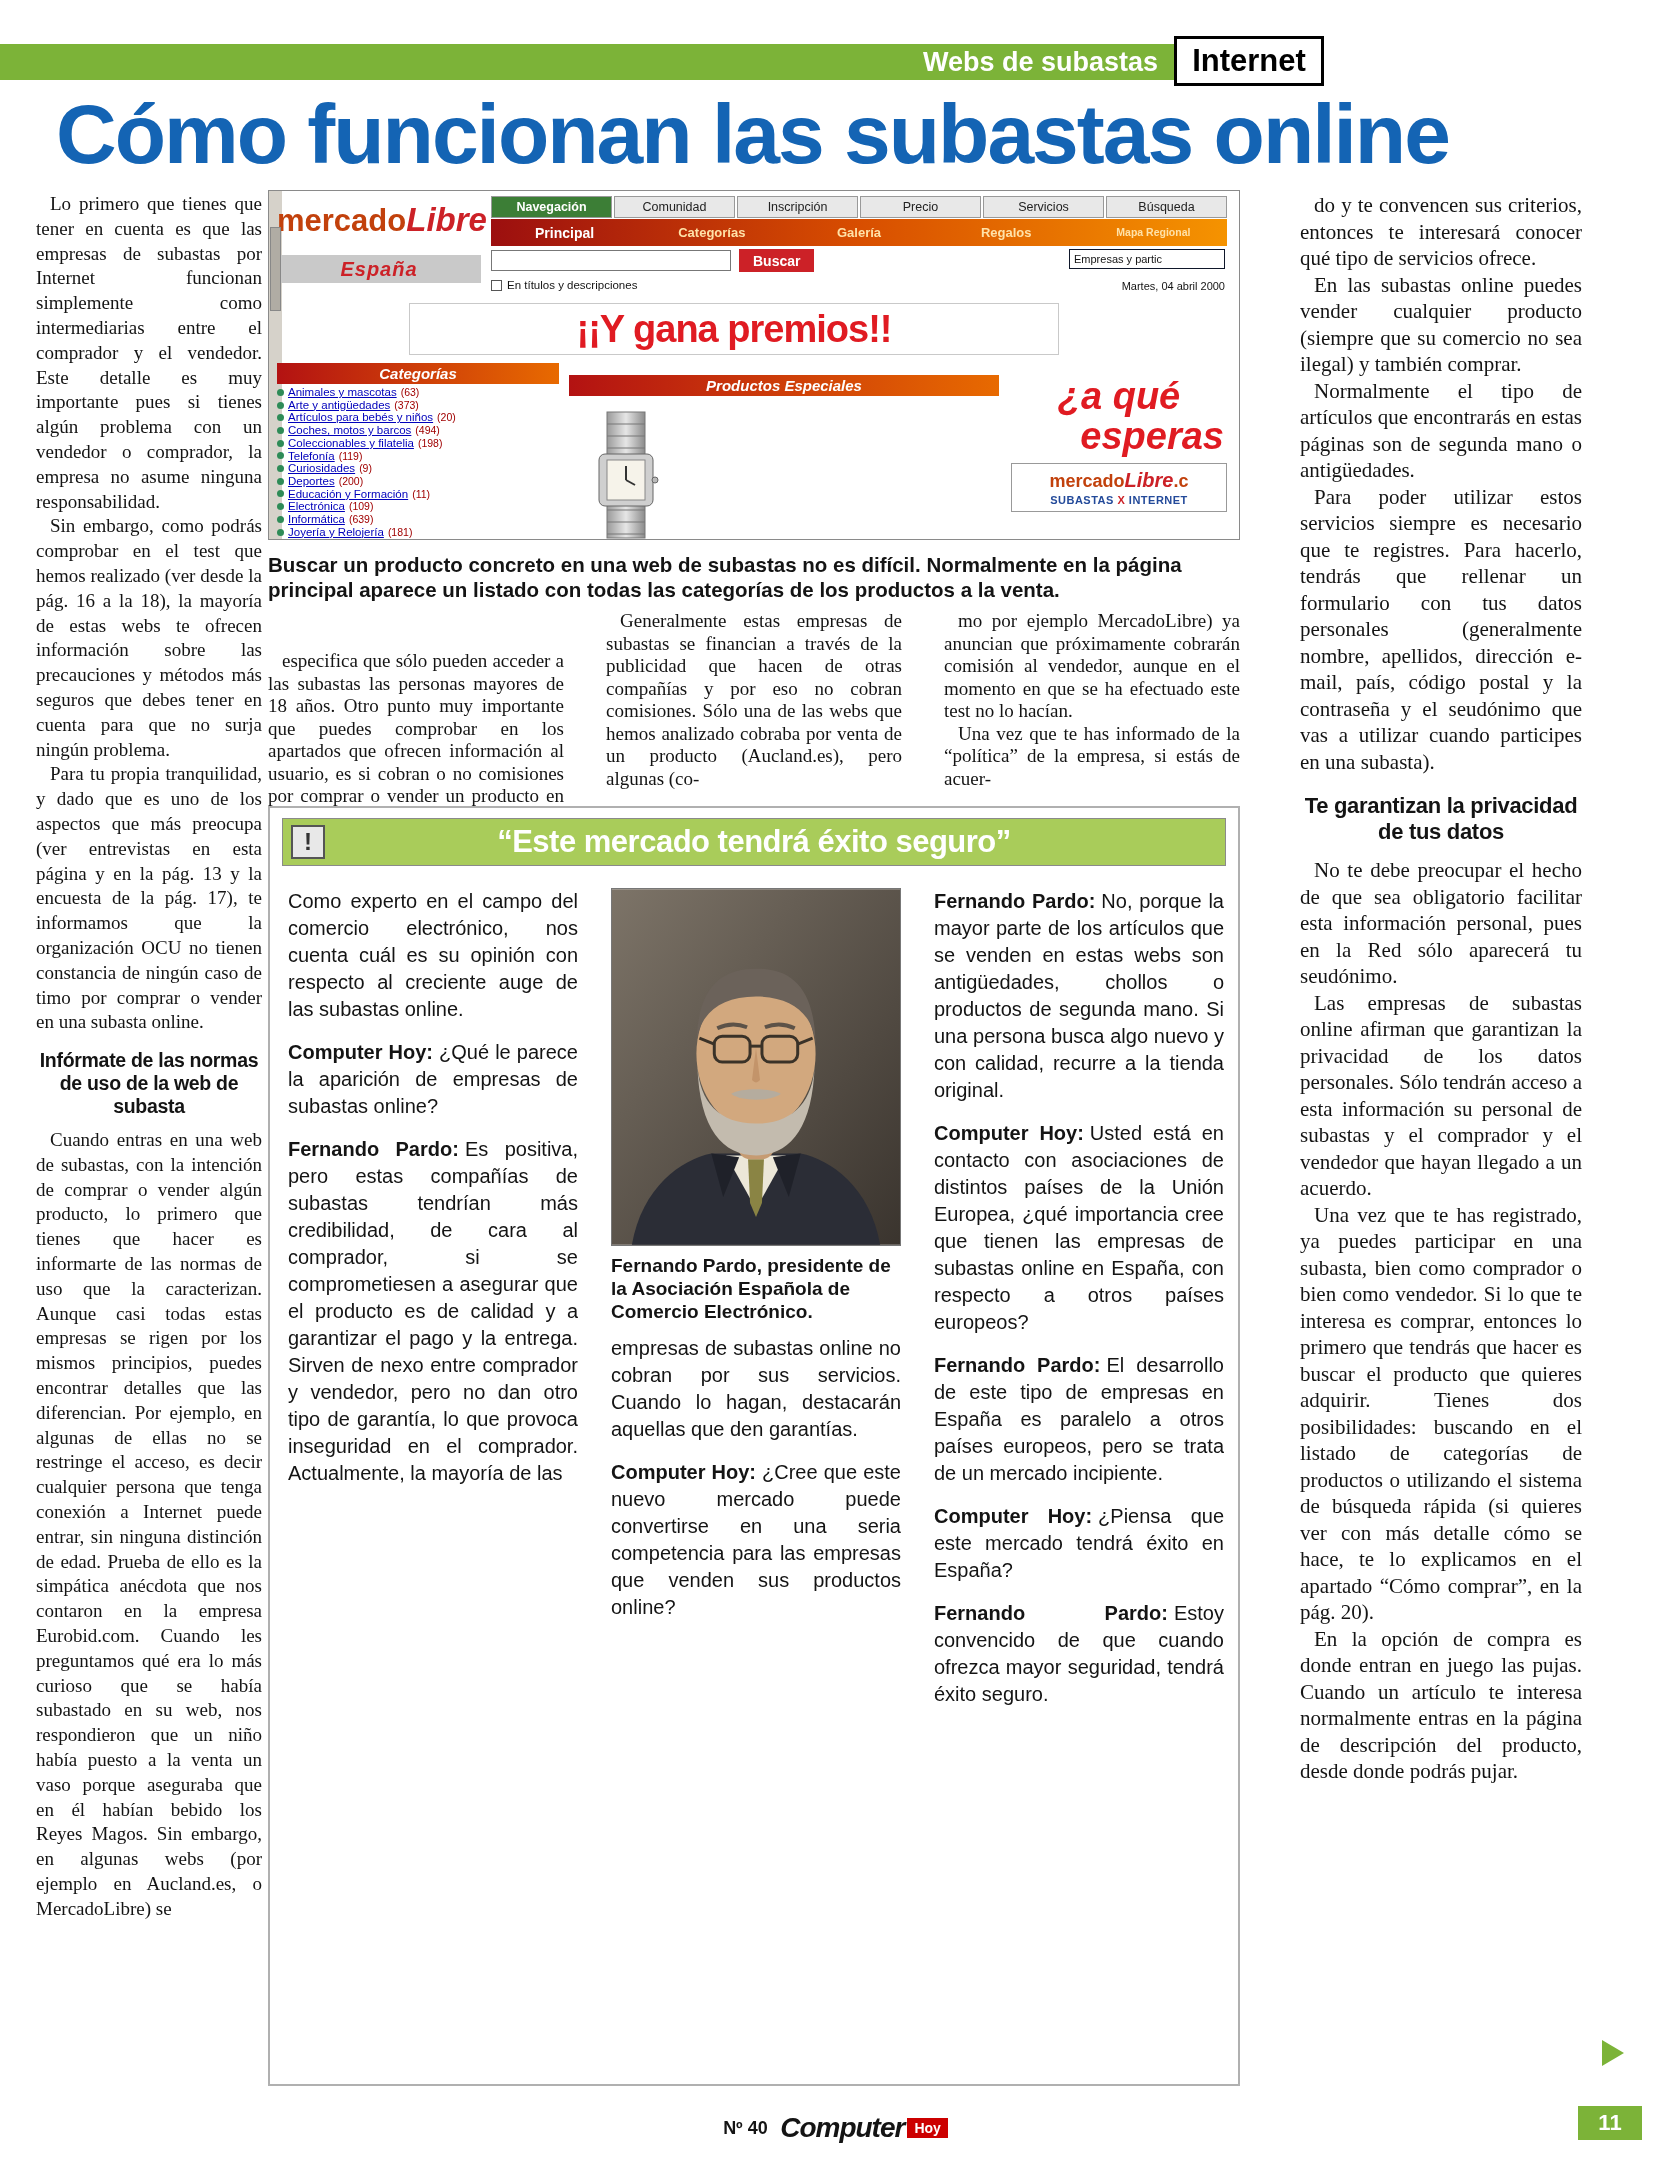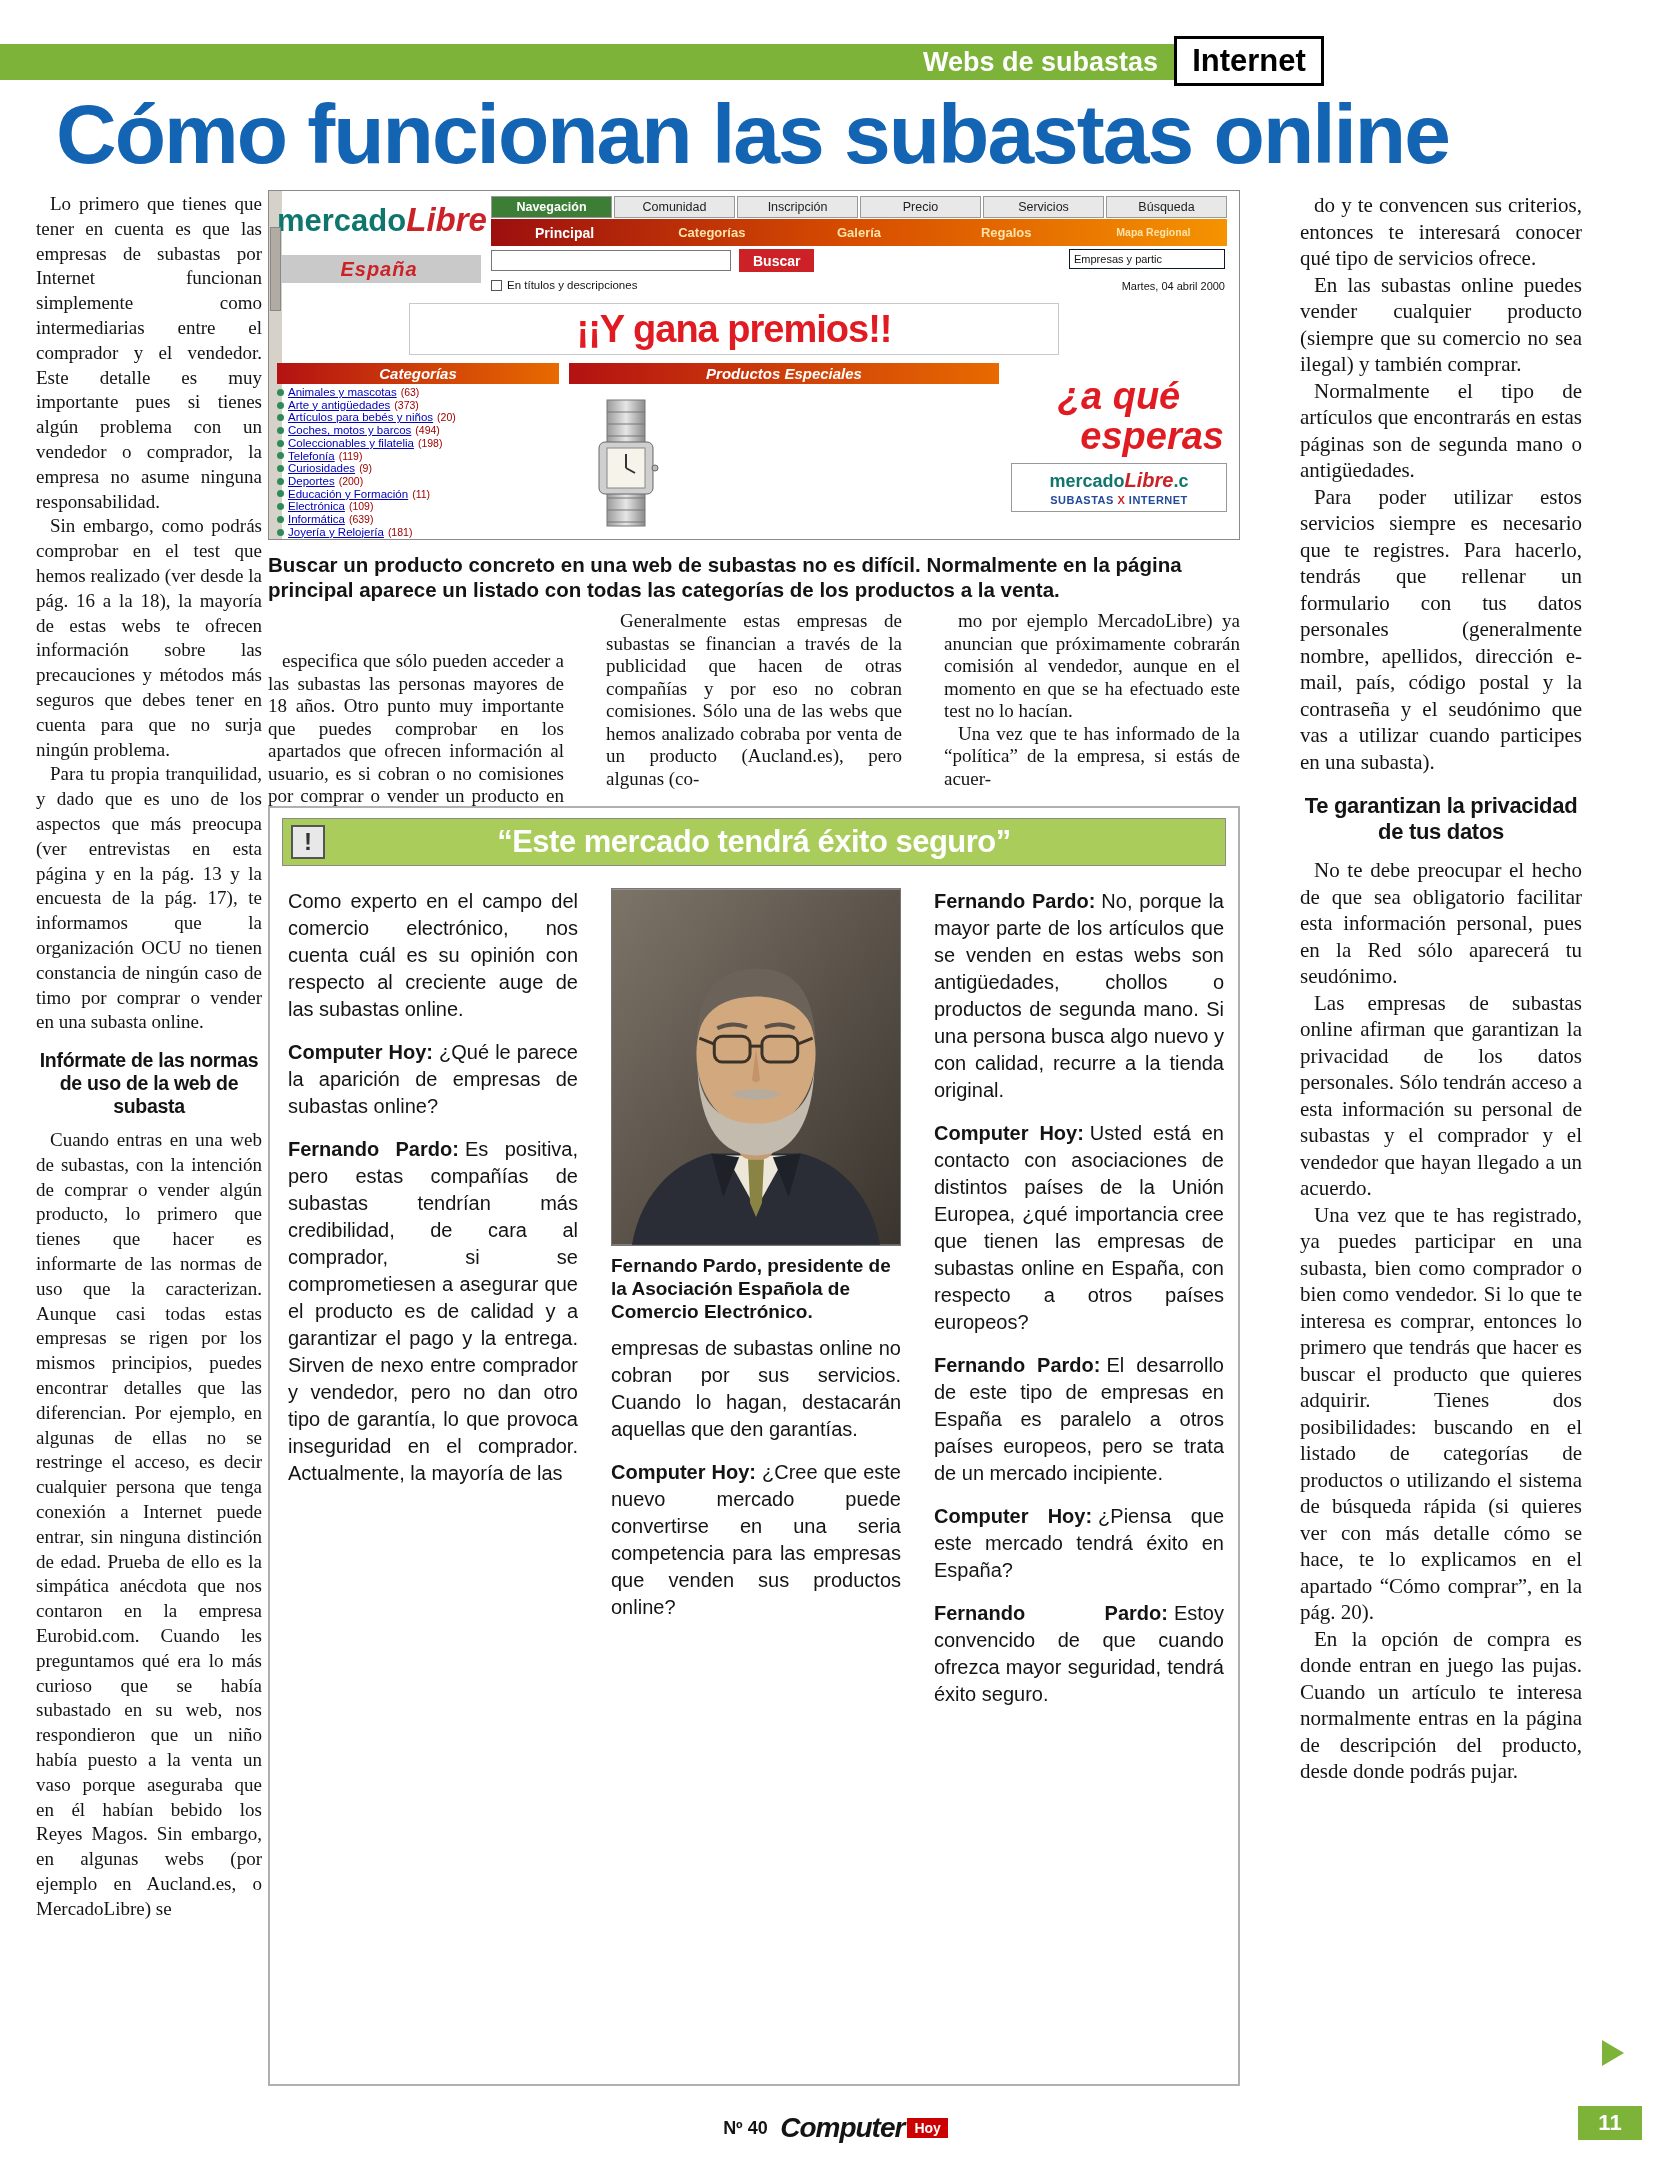--- a/index.html
+++ b/index.html
@@ -27,21 +27,21 @@
   .col-subhead { font-family:"Liberation Sans",sans-serif; font-weight:bold; font-size:19.5px; line-height:23px;
                  text-align:center; margin:14px 0 10px 0; letter-spacing:-0.3px; }
   .col-subhead.right { font-size:22px; line-height:26px; margin:18px 0 12px 0; }
   .mid-col { top:610px; width:296px; height:200px; font-size:19px; line-height:22.5px; }
   .mid1 { left:268px;margin-top:40px; } .mid2 { left:606px; } .mid3 { left:944px; }
 
   
   .shot { left:268px; top:190px; width:972px; height:350px; border:1px solid #8a8a8a; background:#fff;
           font-family:"Liberation Sans",sans-serif; overflow:hidden; }
   .ml-logo { left:8px; top:10px; white-space:nowrap; }
-  .ml-logo-1 { color:#0f766e; font-weight:bold; font-size:31px;margin-top:12px; }
+  .ml-logo-1 { color:#c2410c; font-weight:bold; font-size:31px;margin-top:12px; }
   .ml-logo-2 { color:var(--ml_red,#cc2127); font-weight:bold; font-style:italic; font-size:33px; }
   .ml-logo-1.sm { font-size:18px; } .ml-logo-2.sm { font-size:20px; }
   .ml-tabs { left:222px; top:5px; width:736px; display:flex; gap:2px; }
   .ml-tab { flex:1; text-align:center; font-size:12.5px; padding:3px 2px; border:1px solid #999;
             background:#e8e8e8; color:#222; cursor:pointer; white-space:nowrap; overflow:hidden; }
   .ml-tabs div.ml-tab:first-of-type { background:#3c7e36; color:#fff; font-weight:bold; }
   .ml-subtabs { left:222px; top:28px; width:736px; height:27px; display:flex; align-items:center;
                 background:linear-gradient(90deg,#9c0f0f,#d84e00,#f59300); }
   .ml-subtab { flex:1; text-align:center; color:#ffe2a8; font-weight:bold; font-size:13px; cursor:pointer; }
   .ml-subtabs div.ml-subtab:first-of-type { color:#fff; font-size:14px; }
@@ -62,21 +62,21 @@
                display:flex; align-items:center; justify-content:center;
                color:#e01b22; font-weight:bold; font-size:38px; letter-spacing:-1px; cursor:pointer; }
   .ml-panel-head { height:21px; background:linear-gradient(90deg,#b31212,#e86a00); color:#fff;
                    font-weight:bold; font-style:italic; font-size:15px; line-height:21px; text-align:center; }
   .ml-cats { left:8px; top:172px; width:282px; height:174px; }
   .ml-cat-list { padding-top:2px; }
   .ml-cat { display:flex; align-items:center; gap:4px; line-height:12.7px; white-space:nowrap; overflow:hidden; cursor:pointer; }
   .ml-cat-bullet { width:7px; height:7px; border-radius:50%; background:#2e8b57; display:inline-block; flex:none; }
   .ml-cat-label { color:var(--link_blue,#0000bb); text-decoration:underline; font-size:11.5px; }
   .ml-cat-count { color:#a00000; font-size:10.5px; }
-  .ml-prods { left:300px; top:172px; width:430px; height:174px; }
+  .ml-prods { left:300px; top:184px; width:430px; height:174px; }
   .ml-prod-body { display:flex; gap:20px; padding:14px 4px;flex-direction:column; }
   .ml-prod-info { font-size:12px; line-height:17px; padding-top:28px; }
   .ml-prod-name { color:var(--link_blue,#0000bb); text-decoration:underline; cursor:pointer; }
   .ml-ad { left:745px; top:185px; width:210px; text-align:center; color:#e01b22;
            font-weight:bold; font-style:italic; }
   .ml-ad-line1 { font-size:38px; line-height:40px; } .ml-ad-line2 { font-size:38px; line-height:40px;text-align:right; }
   .ml-bottomlogo { left:742px; top:272px; width:216px; border:1px solid #999; background:#fff;
                    text-align:center; padding:5px 4px; cursor:pointer; }
   .ml-tagline { font-size:11px; font-weight:bold; letter-spacing:0.5px; margin-top:2px; color:#234a9a; }
   .ml-tagline .x { color:#cc2127; }

